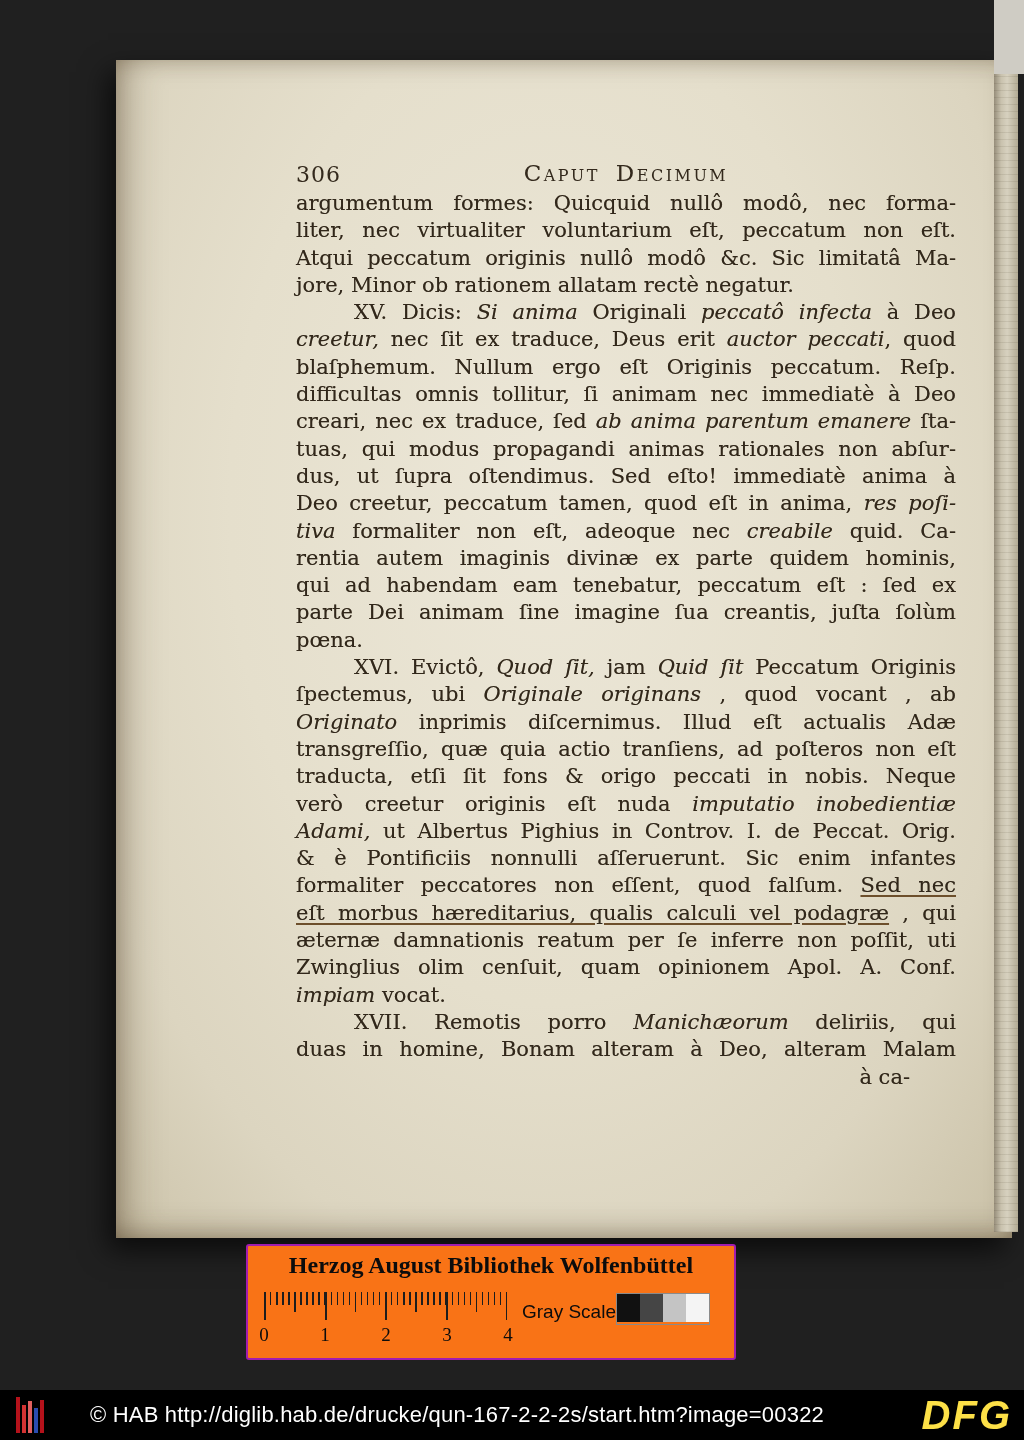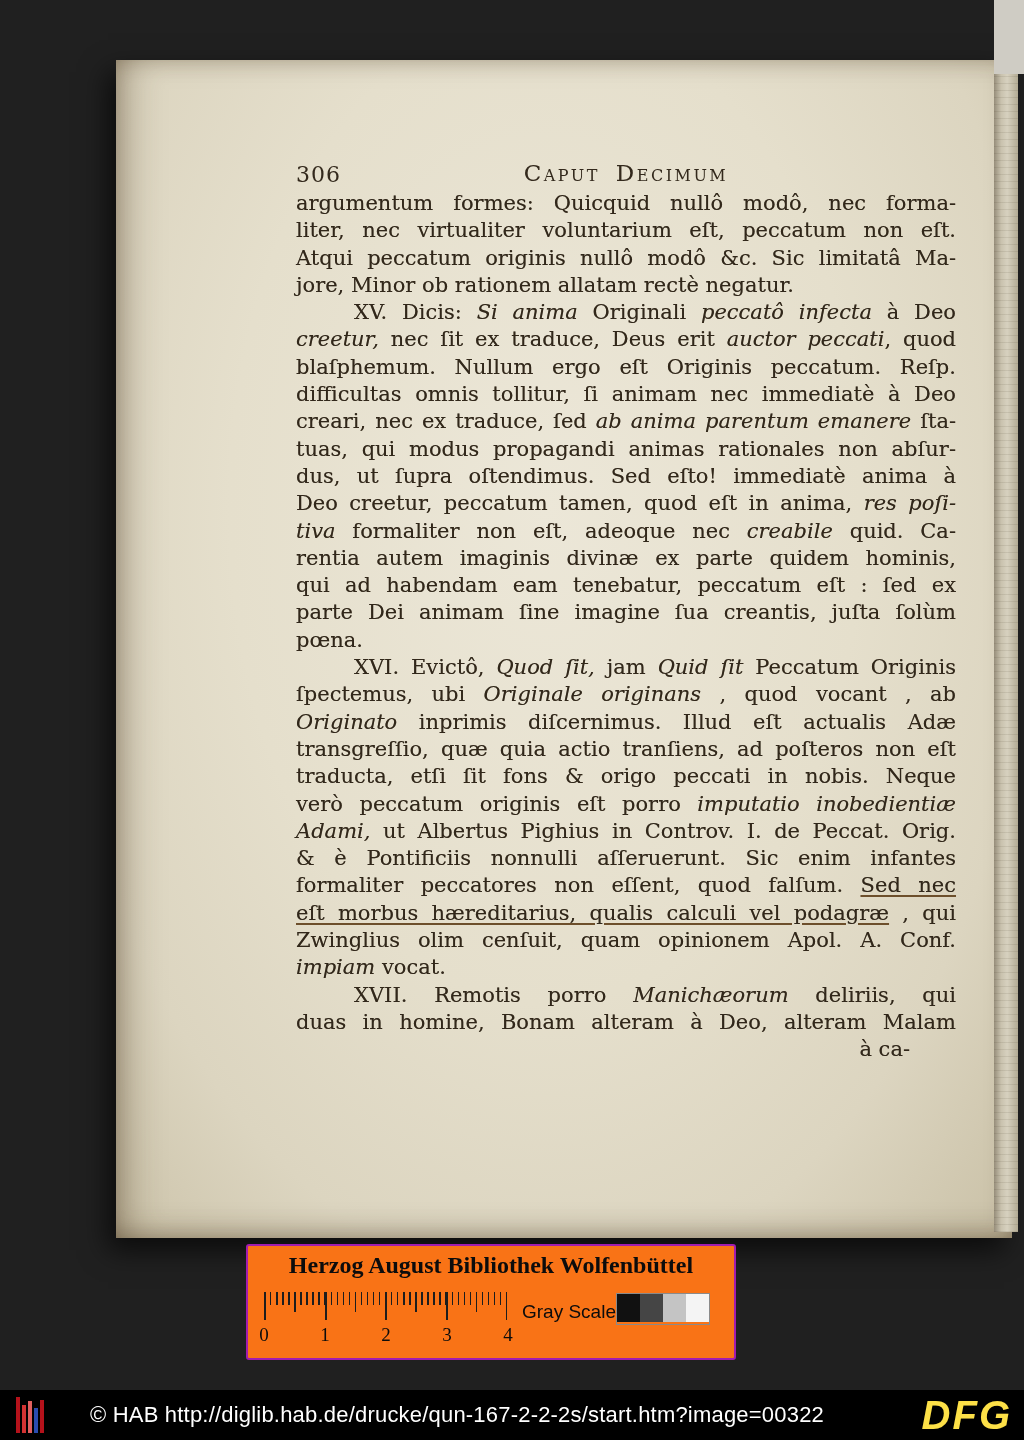--- a/index.html
+++ b/index.html
@@ -87,25 +87,26 @@
         <div class="line"><span class="it">tiva</span><span> formaliter non eſt, adeoque nec </span><span class="it">creabile</span><span> quid.   Ca-</span></div>
         <div class="line"><span>rentia autem imaginis divinæ ex parte quidem hominis,</span></div>
         <div class="line"><span>qui ad habendam eam tenebatur, peccatum eſt : ſed ex</span></div>
         <div class="line"><span>parte Dei animam ſine imagine ſua creantis, juſta ſolùm</span></div>
         <div class="line last"><span>pœna.</span></div>
         <div class="line indent"><span>XVI.   Evictô, </span><span class="it">Quod ſit,</span><span> jam </span><span class="it">Quid ſit</span><span> Peccatum Originis</span></div>
         <div class="line"><span>ſpectemus, ubi </span><span class="it">Originale originans</span><span> , quod vocant , ab</span></div>
         <div class="line"><span class="it">Originato</span><span> inprimis diſcernimus.   Illud eſt actualis Adæ</span></div>
         <div class="line"><span>transgreſſio, quæ quia actio tranſiens, ad poſteros non eſt</span></div>
         <div class="line"><span>traducta, etſi ſit fons &amp; origo peccati in nobis.   Neque</span></div>
-        <div class="line"><span>verò peccatum originis eſt porro </span><span class="it">imputatio inobedientiæ</span></div>
+        <div class="line"><span>verò creetur originis eſt nuda </span><span class="it">imputatio inobedientiæ</span></div>
         <div class="line"><span class="it">Adami,</span><span> ut Albertus Pighius in Controv. I.  de Peccat. Orig.</span></div>
         <div class="line"><span>&amp; è Pontificiis nonnulli aſſeruerunt.   Sic enim infantes</span></div>
         <div class="line"><span>formaliter peccatores non eſſent, quod falſum.   </span><span class="ul">Sed nec</span></div>
         <div class="line"><span class="ul">eſt morbus hæreditarius, qualis calculi vel podagræ</span><span> , qui</span></div>
+        <div class="line"><span>æternæ damnationis reatum per ſe inferre non poſſit, uti</span></div>
         <div class="line"><span>Zwinglius olim cenſuit, quam opinionem Apol. A. Conf.</span></div>
         <div class="line last"><span class="it">impiam</span><span> vocat.</span></div>
         <div class="line indent"><span>XVII.   Remotis porro </span><span class="it">Manichæorum</span><span> deliriis, qui</span></div>
         <div class="line"><span>duas in homine, Bonam alteram à Deo, alteram Malam</span></div>
         <div class="line right"><span>à ca-</span></div>
       </div>
   </div>
 
   <div class="fore-edge"></div>
   <div class="corner-patch"></div>

